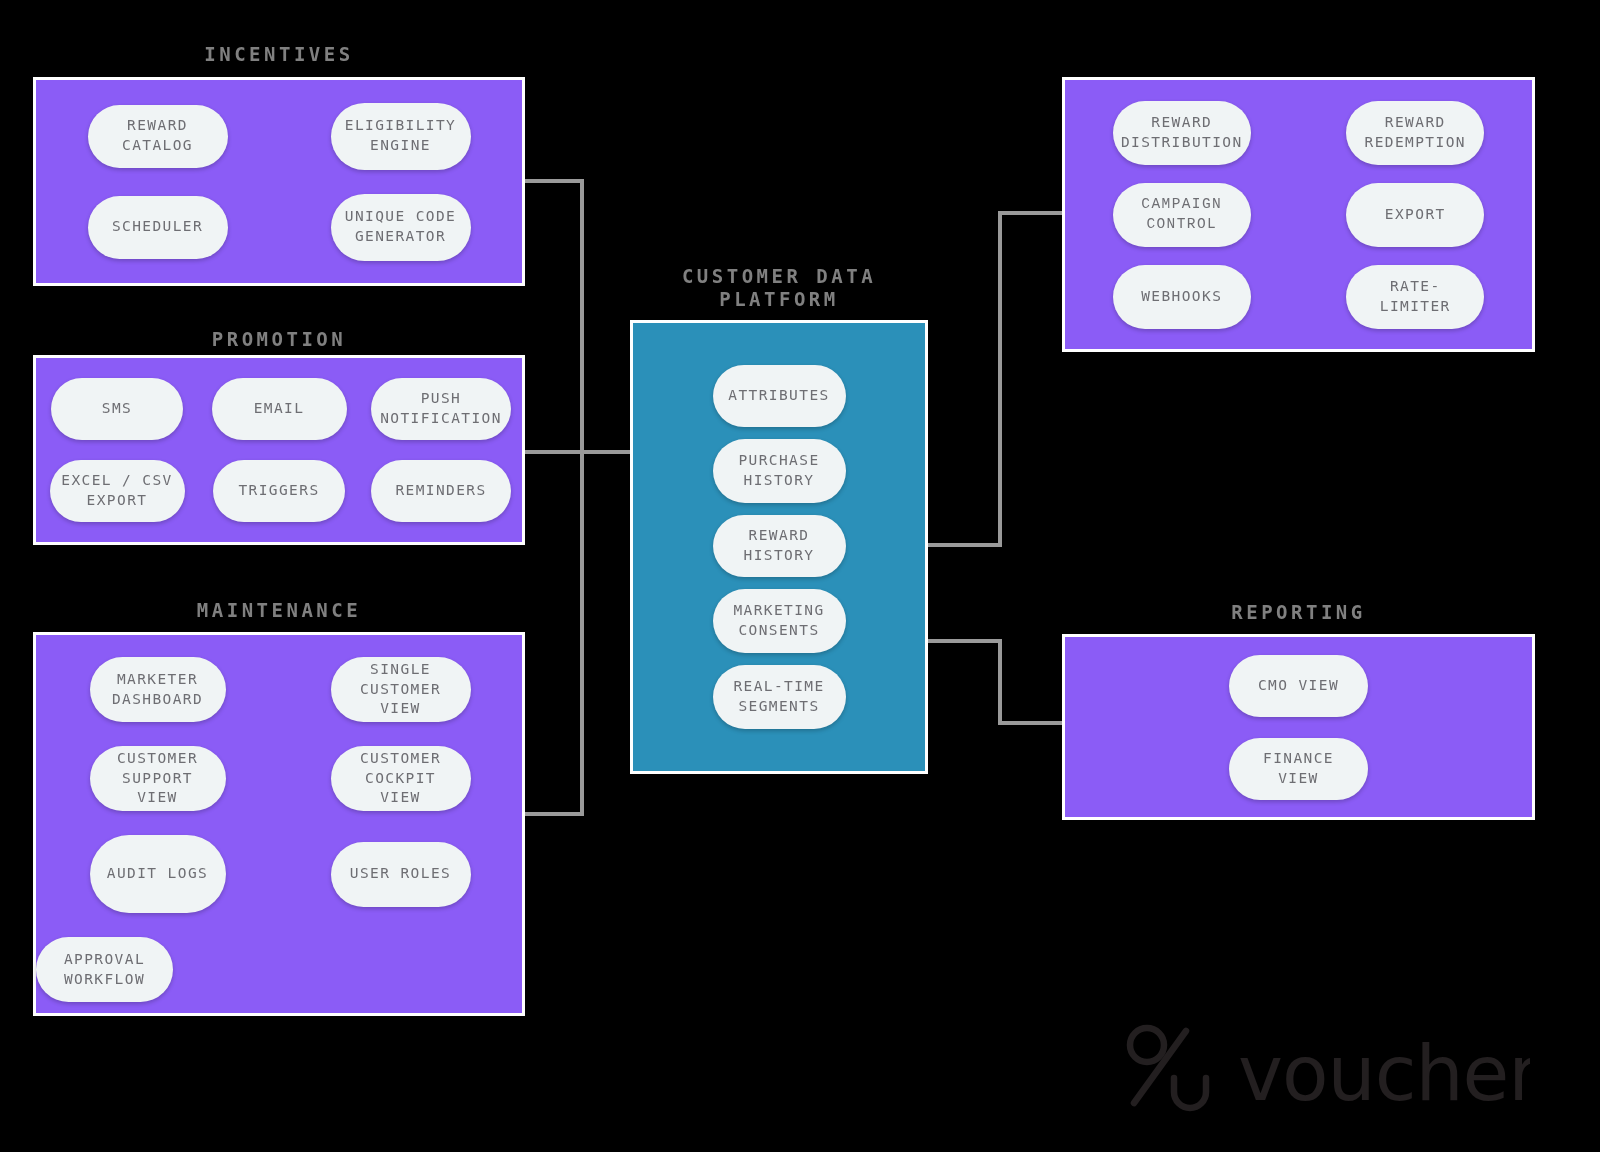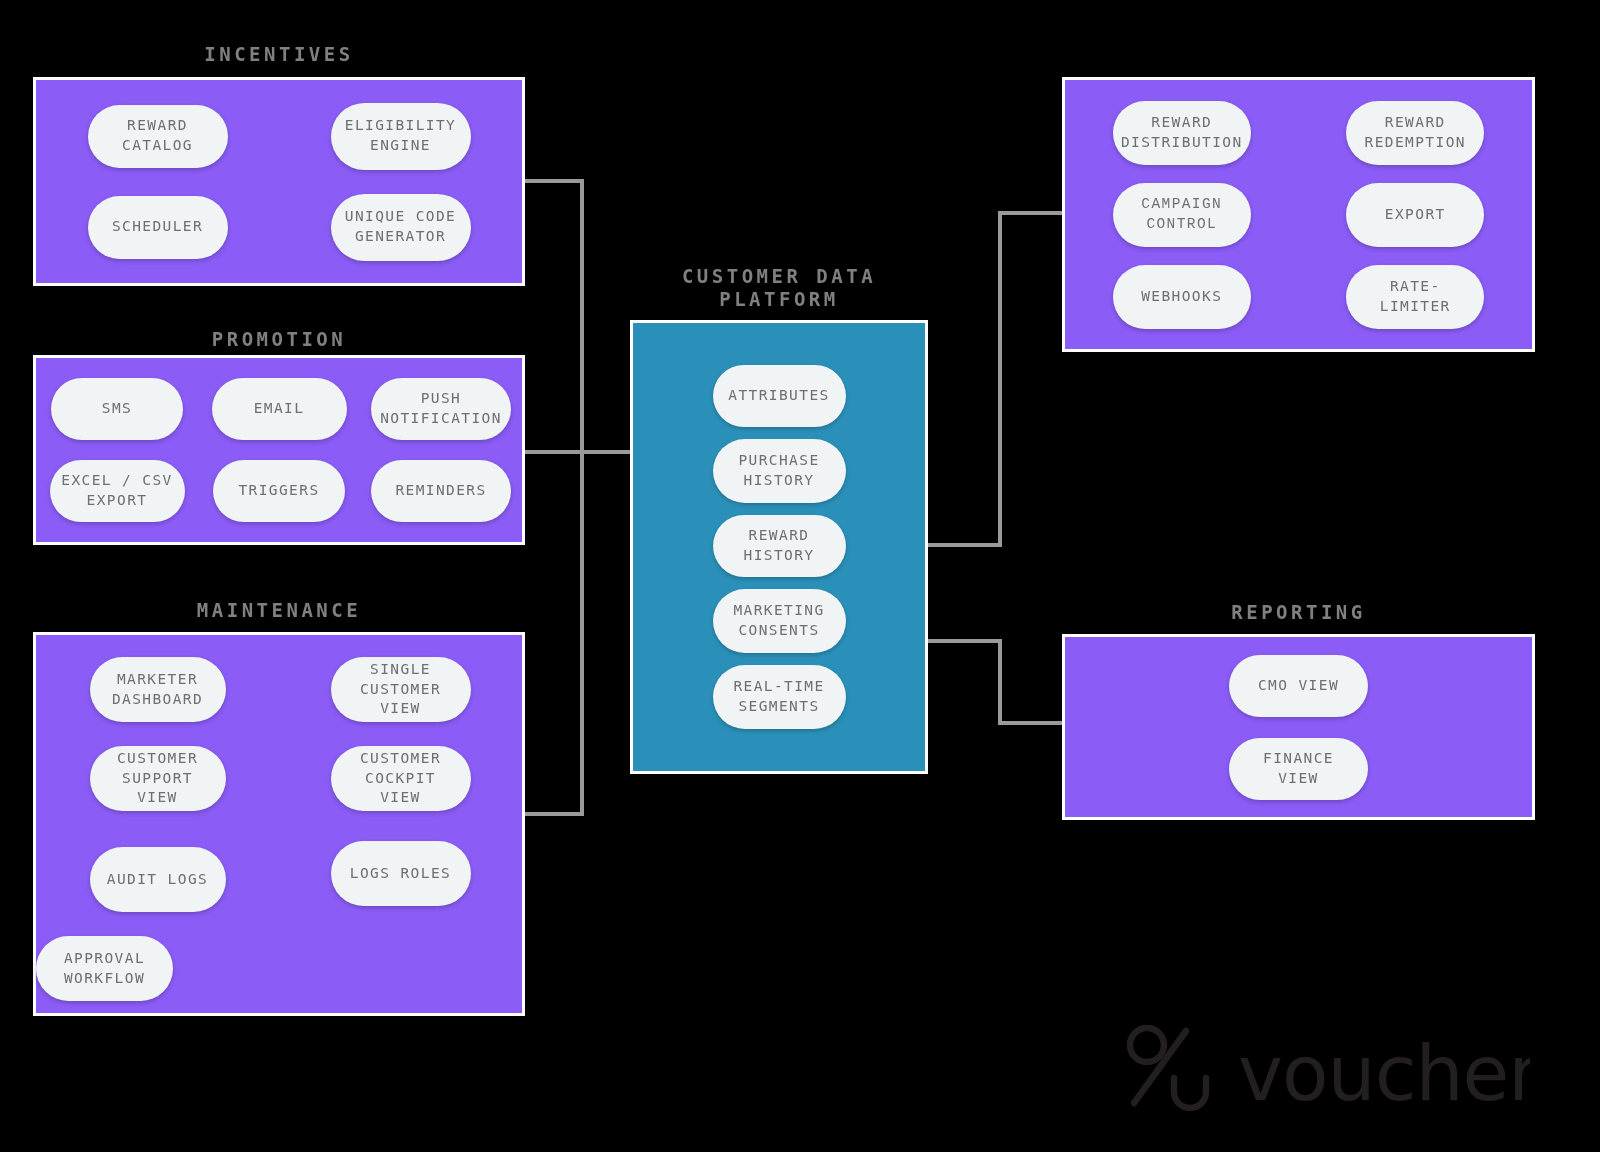--- a/index.html
+++ b/index.html
@@ -158,22 +158,22 @@
   <div class="panel teal" style="left:33px; top:632px; width:492px; height:384px; justify-content:flex-start; padding-top:22px;">
     <div class="grid2" style="row-gap:24px;">
       <div class="pill" style="width:136px; height:65px;">MARKETER
 DASHBOARD</div>
       <div class="pill" style="width:140px; height:65px;">SINGLE
 CUSTOMER VIEW</div>
       <div class="pill" style="width:136px; height:65px;">CUSTOMER
 SUPPORT VIEW</div>
       <div class="pill" style="width:140px; height:65px;">CUSTOMER
 COCKPIT VIEW</div>
-      <div class="pill" style="width:136px; height:65px;margin-top:12px;">AUDIT LOGS</div>
-      <div class="pill" style="width:140px; height:65px;">LOGS ROLES</div>
+      <div class="pill" style="width:136px; height:78px;">AUDIT LOGS</div>
+      <div class="pill" style="width:140px; height:65px;">USER ROLES</div>
     </div>
     <div class="pill-row" style="margin-top:24px;">
       <div class="pill" style="width:137px; height:65px;">APPROVAL
 WORKFLOW</div>
     </div>
   </div>
 
   <div class="panel-title" style="left:630px; top:265px; width:298px;">CUSTOMER DATA
 PLATFORM</div>
   <div class="panel blue" style="left:630px; top:320px; width:298px; height:454px;">

